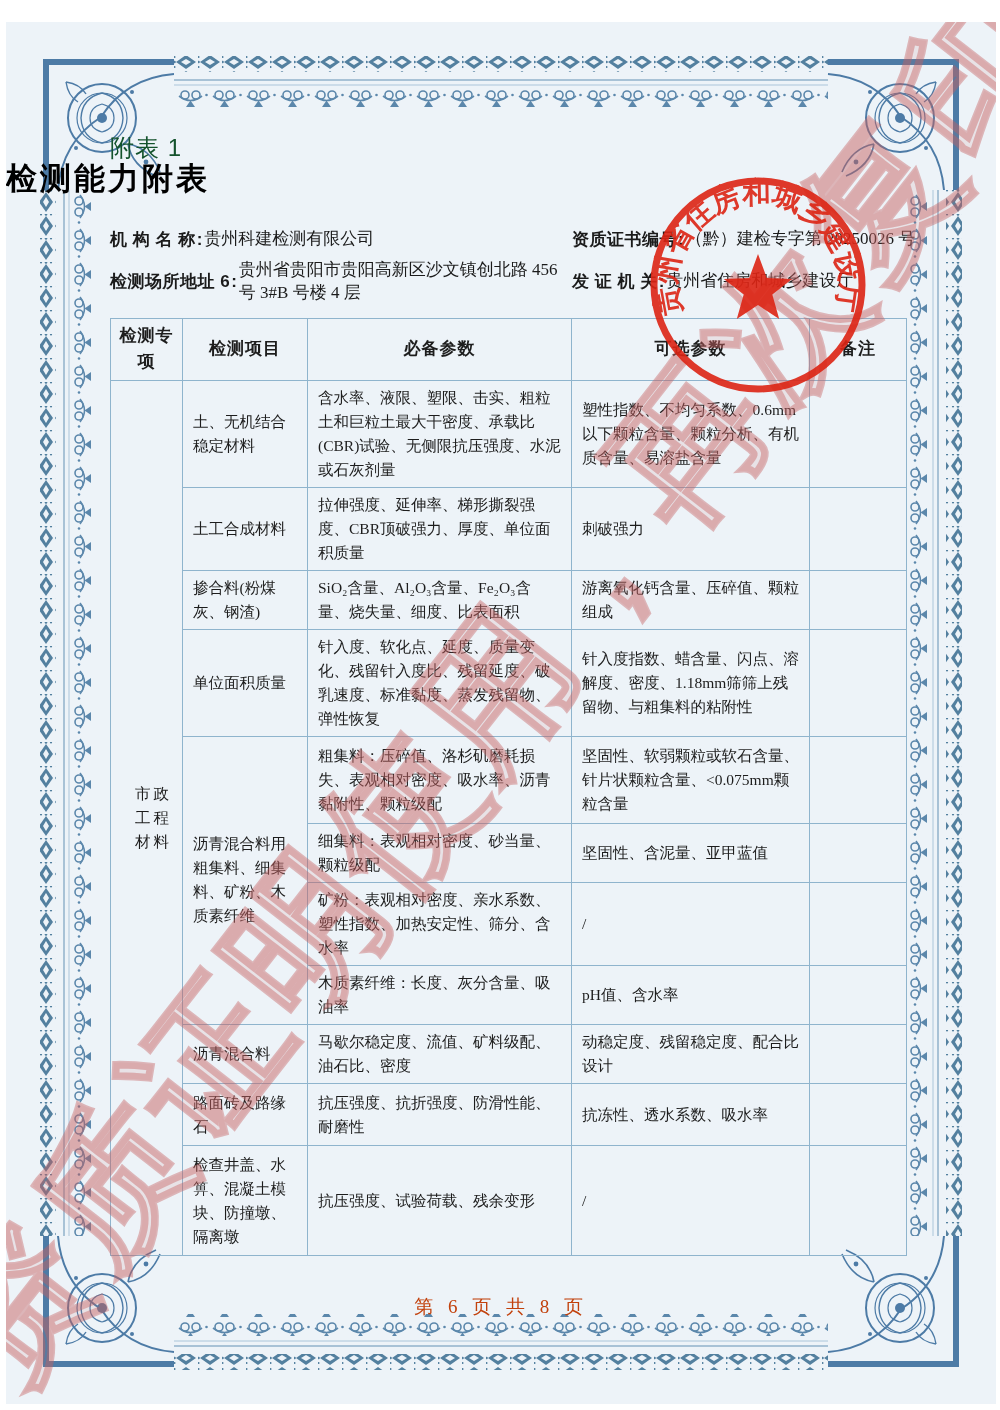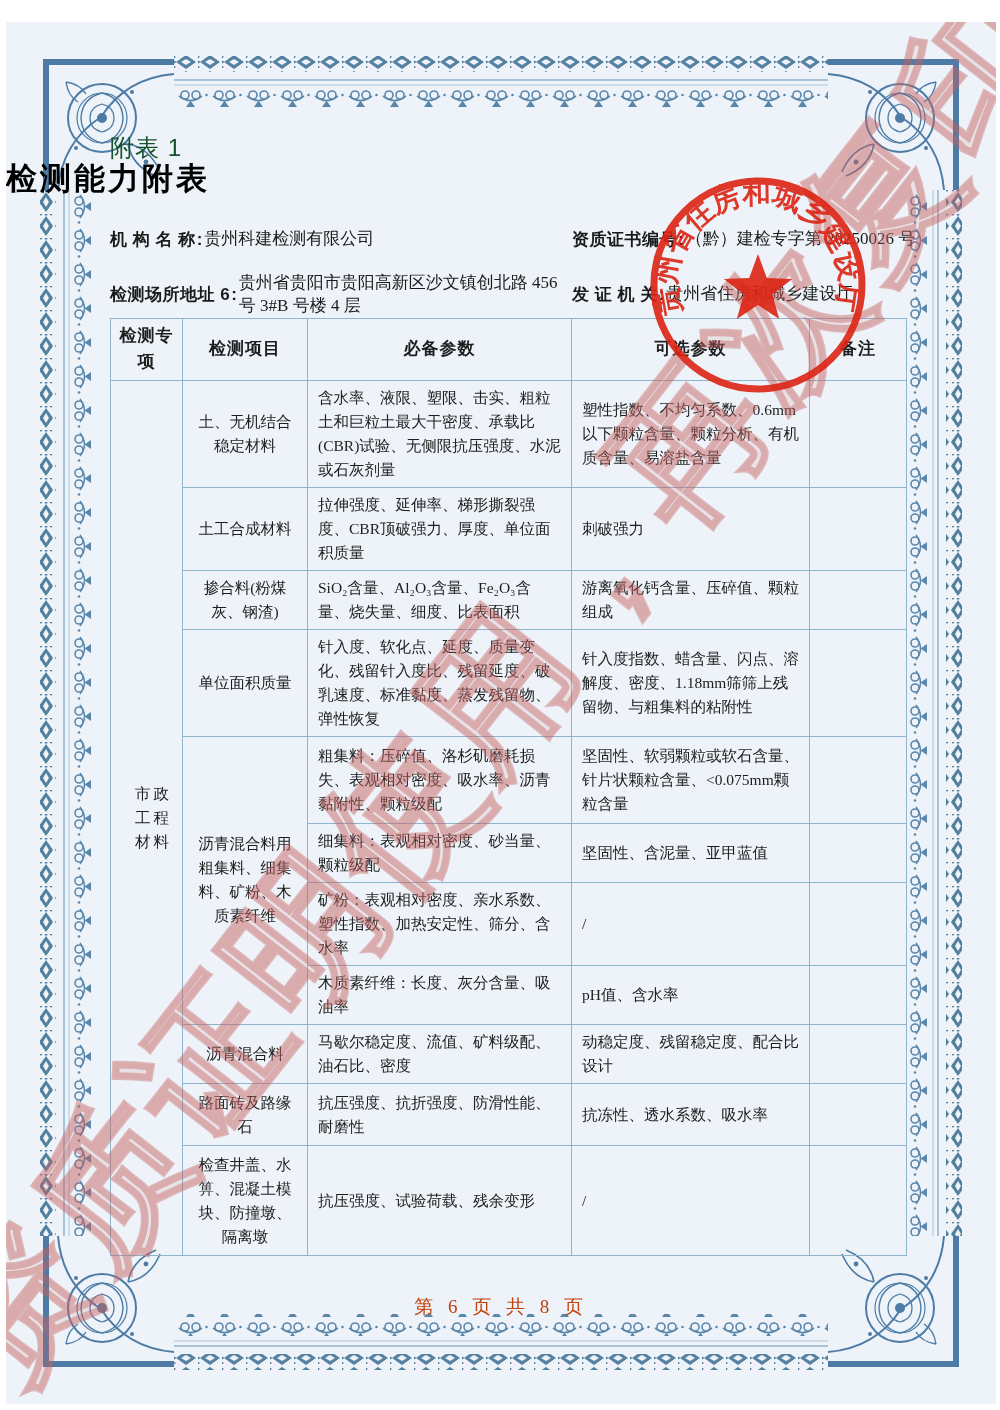--- a/index.html
+++ b/index.html
@@ -17,21 +17,21 @@
     position:absolute;left:104px;top:102px;z-index:10;
     font-size:24px;color:#14532d;letter-spacing:1px;margin-top:8px;
   }
   .doc-title{
     position:absolute;left:0;top:136px;width:100%;text-align:left;z-index:10;
     font-size:31px;font-weight:700;letter-spacing:3px;color:#000;
   }
 
   .info{
     position:absolute;left:104px;top:206px;width:806px;z-index:10;
-    display:grid;grid-template-columns:462px 1fr;row-gap:21px;
+    display:grid;grid-template-columns:462px 1fr;row-gap:8px;
     font-size:17px;
   }
   .info-cell{display:flex;align-items:center;}
   .info-cell .lbl{font-weight:700;white-space:nowrap;letter-spacing:.5px;}
   .info-cell .colon{font-weight:700;margin:0 2px 0 1px;}
   .info-cell .val{font-family:"Liberation Serif","DejaVu Serif",serif;line-height:1.35;}
   .info-cell.addr .val{max-width:352px;}
 
   table.cap{
     position:absolute;left:104px;top:296px;z-index:10;
@@ -44,21 +44,21 @@
     font-size:15.5px;line-height:1.55;color:#1d1d1d;
     padding:5px 10px;box-sizing:border-box;
   }
   table.cap th{
     font-family:"Liberation Sans",sans-serif;font-weight:700;font-size:17px;
     text-align:center;height:48px;padding:4px 2px;letter-spacing:1px;
   }
   td.specialty{
     text-align:right;padding:0 13px;letter-spacing:3px;line-height:2.1;font-size:16px;
   }
-  td.project{text-align:center;padding:4px 8px;}
+  td.project{text-align:left;padding:4px 8px;}
   td.req,td.opt{text-align:left;}
   td.remark{padding:0;}
   tr.h82{height:82px;} tr.h58{height:58px;} tr.h57{height:57px;} tr.h85{height:85px;}
   tr.h87{height:87px;} tr.h53{height:53px;} tr.h55{height:55px;} tr.h45{height:45px;}
   tr.h62{height:62px;} tr.h110{height:110px;}
 
   .footer{
     position:absolute;left:0;top:1272px;width:100%;text-align:center;z-index:10;
     font-family:"Liberation Serif","DejaVu Serif",serif;
     font-size:19px;letter-spacing:5px;color:#c2410c;

